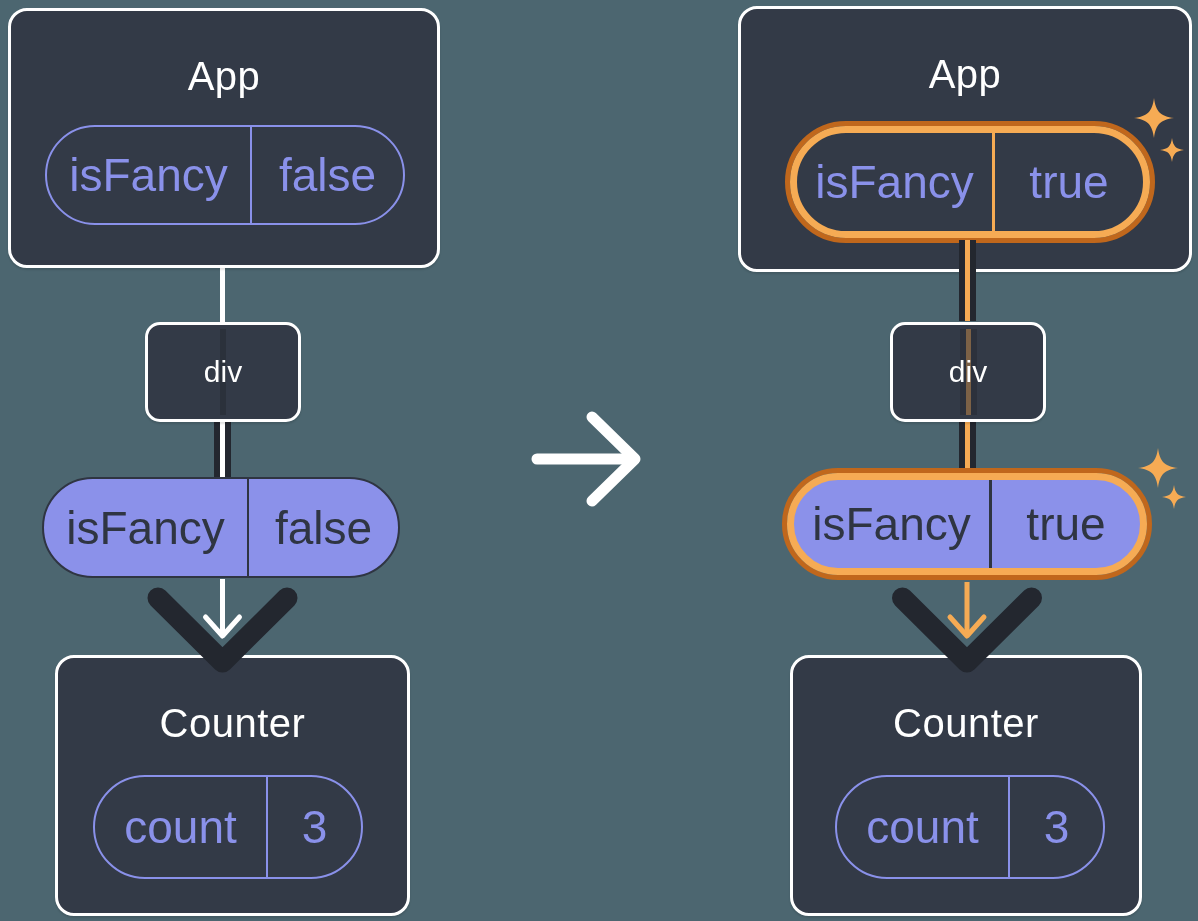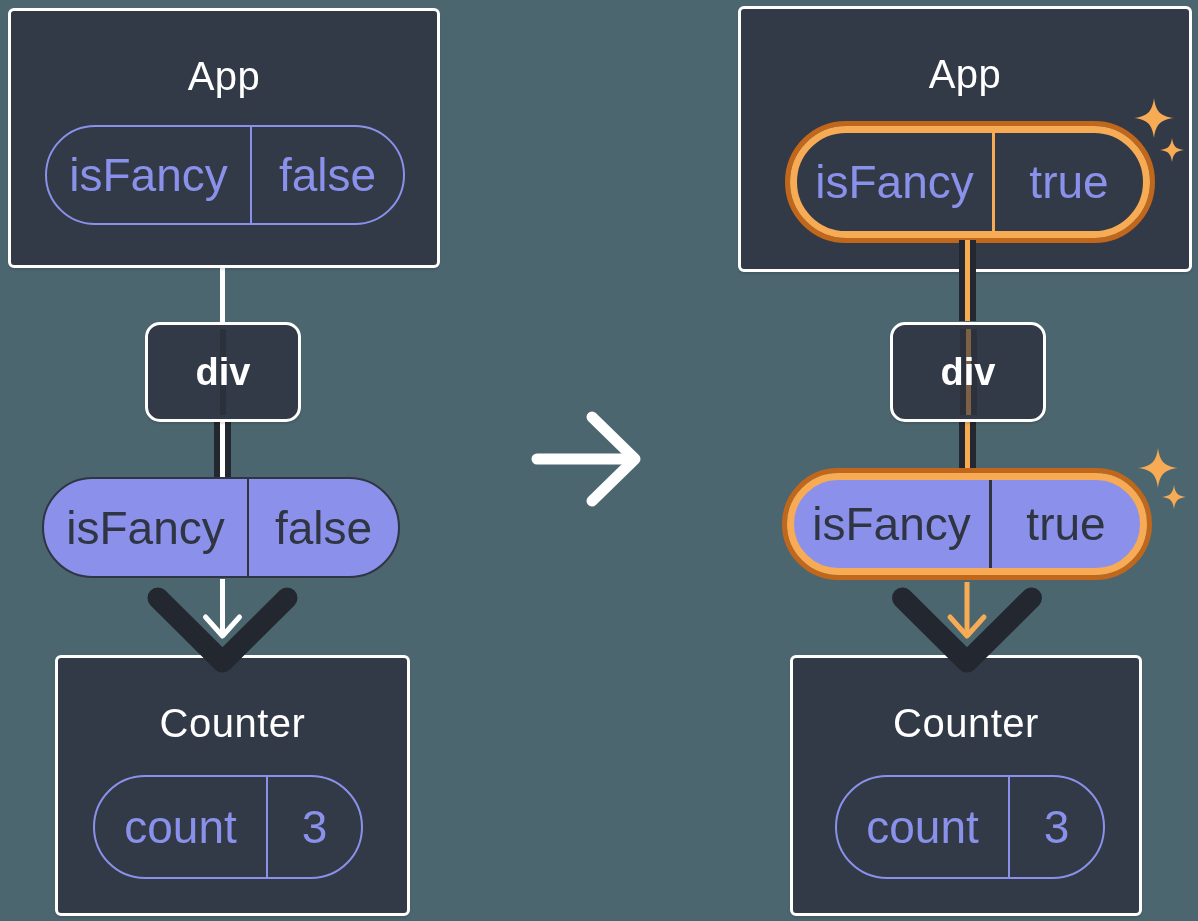--- a/index.html
+++ b/index.html
@@ -5,30 +5,30 @@
   html,body { margin:0; padding:0; background:#4C6670; }
   .stage {
     position:relative; width:1198px; height:921px; overflow:hidden;
     background:var(--background,#4C6670);
     font-family:"Liberation Sans", sans-serif;
   }
   .card {
     position:absolute; box-sizing:border-box; z-index:5;
     background:var(--card,#333A47);
     border:3px solid var(--card_border,#fff);
-    border-radius:6px;
+    border-radius:19px;
     box-shadow:0 2px 2px rgba(0,0,0,.12);
   }
   .card-title {
     text-align:center; color:var(--white,#fff);
     font-size:40px; padding-top:44px; line-height:1.05;
     letter-spacing:.5px;
   }
   .div-card { display:flex; align-items:center; justify-content:center; border-radius:15px; }
-  .div-label { color:var(--white,#fff); font-size:38px; position:relative; z-index:2;font-weight:bold; }
+  .div-label { color:var(--white,#fff); font-size:30px; position:relative; z-index:2; }
   .ghost { position:absolute; top:4px; bottom:4px; z-index:1; }
 
   .pill { position:absolute; box-sizing:border-box; display:flex; border-radius:999px; font-size:46px; }
   .pill .cell { display:flex; align-items:center; justify-content:center; height:100%; box-sizing:border-box; }
   .pill-outline { border:2.5px solid var(--purple,#8A91EA); color:var(--purple,#8A91EA); }
   .pill-outline .name { border-right:2px solid var(--purple,#8A91EA); }
   .pill-filled {
     background:var(--purple_fill,#8B91EA);
     border:2px solid var(--dark_text,#2F3542);
     color:var(--dark_text,#2F3542); z-index:6;

